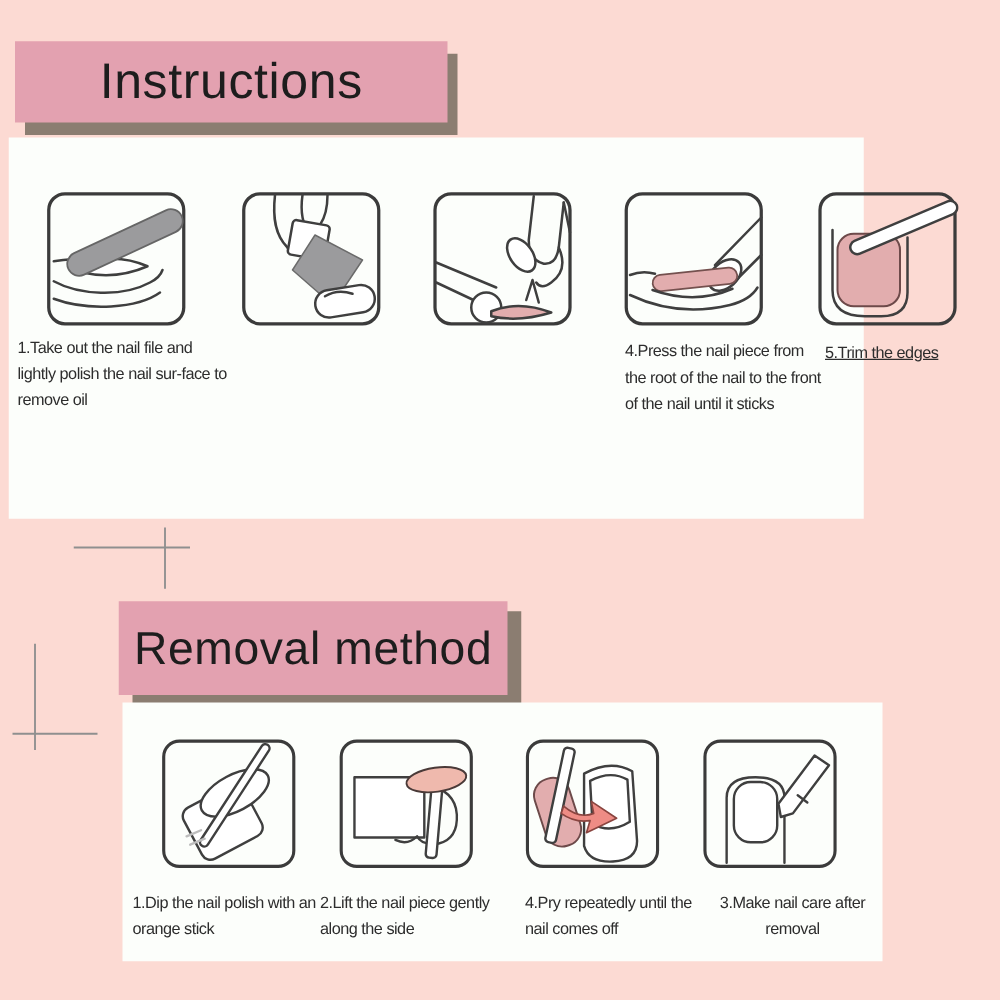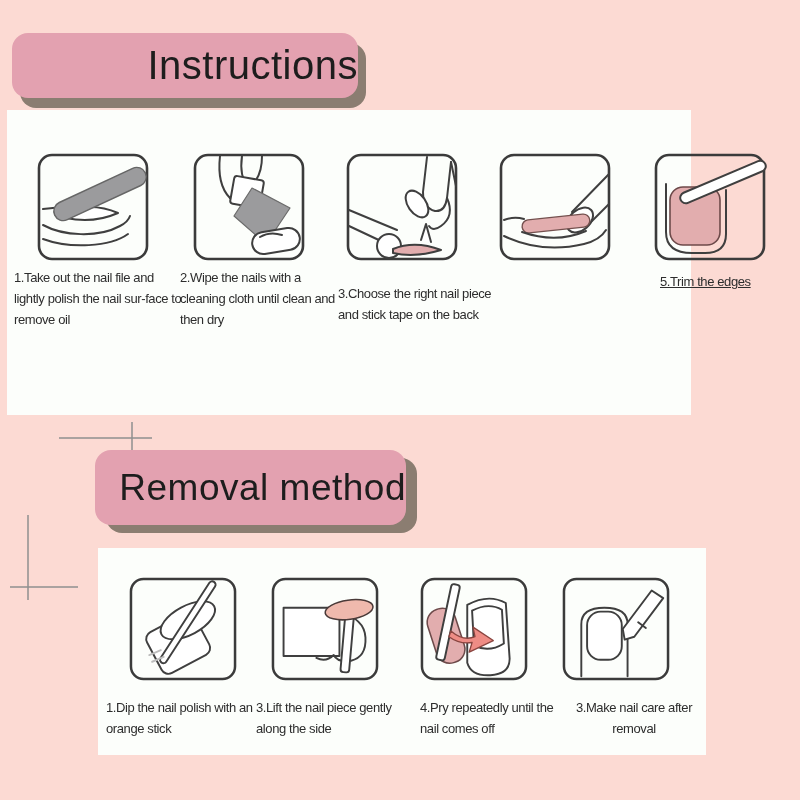--- a/index.html
+++ b/index.html
@@ -3,31 +3,31 @@
 <meta charset="utf-8">
 <style>
   html,body{margin:0;padding:0;}
   body{
     width:800px;height:800px;position:relative;overflow:hidden;
     background:var(--bg-color,#fcdad3);
     font-family:"Liberation Sans","DejaVu Sans",sans-serif;
     color:var(--text-color,#2d2d2d);
   }
   .banner{
-    position:absolute;display:flex;align-items:center;justify-content:flex-end;
+    position:absolute;display:flex;align-items:center;justify-content:center;
     background:var(--banner-color,#e3a1b0);
-    color:#1d1d1d;letter-spacing:.5px;border-radius:16px;
+    color:#1d1d1d;letter-spacing:.5px;
   }
   .banner1{left:12px;top:33px;width:346px;height:65px;font-size:40px;
     box-shadow:8px 10px 0 var(--shadow-color,#8b7d71);}
-  .banner2{left:95px;top:450px;width:311px;height:75px;font-size:37px;
+  .banner2{left:95px;top:481px;width:311px;height:75px;font-size:37px;
     box-shadow:11px 8px 0 var(--shadow-color,#8b7d71);}
   .panel{position:absolute;background:var(--panel-color,#fcfefb);}
   .panel1{left:7px;top:110px;width:684px;height:305px;}
-  .panel2{left:98px;top:548px;width:608px;height:207px;}
+  .panel2{left:98px;top:562px;width:608px;height:207px;}
   .stepicon{position:absolute;top:42px;width:114px;height:110px;}
   .panel2 .stepicon{top:28px;width:110px;height:106px;}
   .steptext{
     position:absolute;font-size:13px;line-height:1.6;letter-spacing:-.4px;
   }
   .panel1 .steptext{top:158px;}
   .panel2 .steptext{top:150px;}
   .i1{left:29px}.i2{left:185px}.i3{left:338px}.i4{left:491px}.i5{left:646px}
   .t1{left:7px;width:172px;}
   .t2{left:173px;width:158px;}
@@ -124,22 +124,21 @@
     <g class="ln">
       <path d="M13,32 L13,80 Q13,101 39,101 L52,101 Q73,101 73,82 L73,38"></path>
       <rect class="nailfill" x="17" y="35" width="50" height="58" rx="13" stroke="#6d4a4a" stroke-width="1.6"></rect>
       <g transform="rotate(-23 70 30)">
           <rect class="wfill" x="24" y="24.5" width="92" height="11" rx="5.5"></rect>
         </g>
     </g>
   </svg>
 
   <div class="steptext t1">1.Take out the nail file and lightly polish the nail sur-face to remove oil</div>
-  <div class="steptext t2">2.Wipe the nails with a cleaning cloth until clean and then dry</div>
-  <div class="steptext t3">3.Choose the right nail piece and stick tape on the back</div>
+  <div class="steptext t4">4.Press the nail piece from the root of the nail to the front of the nail until it sticks</div>
   <div class="steptext t5">5.Trim the edges</div>
 </div>
 
 <svg class="reglines" style="left:50px;top:415px" width="120" height="65">
   <line x1="9" y1="23" x2="102" y2="23"></line>
   <line x1="82" y1="7" x2="82" y2="56"></line>
 </svg>
 <svg class="reglines" style="left:5px;top:510px" width="90" height="95">
   <line x1="23" y1="5" x2="23" y2="90"></line>
   <line x1="5" y1="77" x2="73" y2="77"></line>
@@ -199,16 +198,16 @@
     <rect class="frame" x="3" y="3" width="108" height="104" rx="13"></rect>
     <g class="ln">
       <path d="M21,104 L21,50 Q21,33 45,33 Q69,33 69,50 L69,104"></path>
       <rect class="wfill" x="27" y="37" width="36" height="50" rx="14"></rect>
       <polygon class="wfill" points="64,55 94,15 106,23 76,63 66,66"></polygon>
       <path d="M80,48 L88,54"></path>
     </g>
   </svg>
 
   <div class="steptext bt1">1.Dip the nail polish with an orange stick</div>
-  <div class="steptext bt2">3.Lift the nail piece gently along the side</div>
+  <div class="steptext bt2">2.Lift the nail piece gently along the side</div>
   <div class="steptext bt3">4.Pry repeatedly until the nail comes off</div>
   <div class="steptext bt4">3.Make nail care after removal</div>
 </div>
 
 </body></html>

